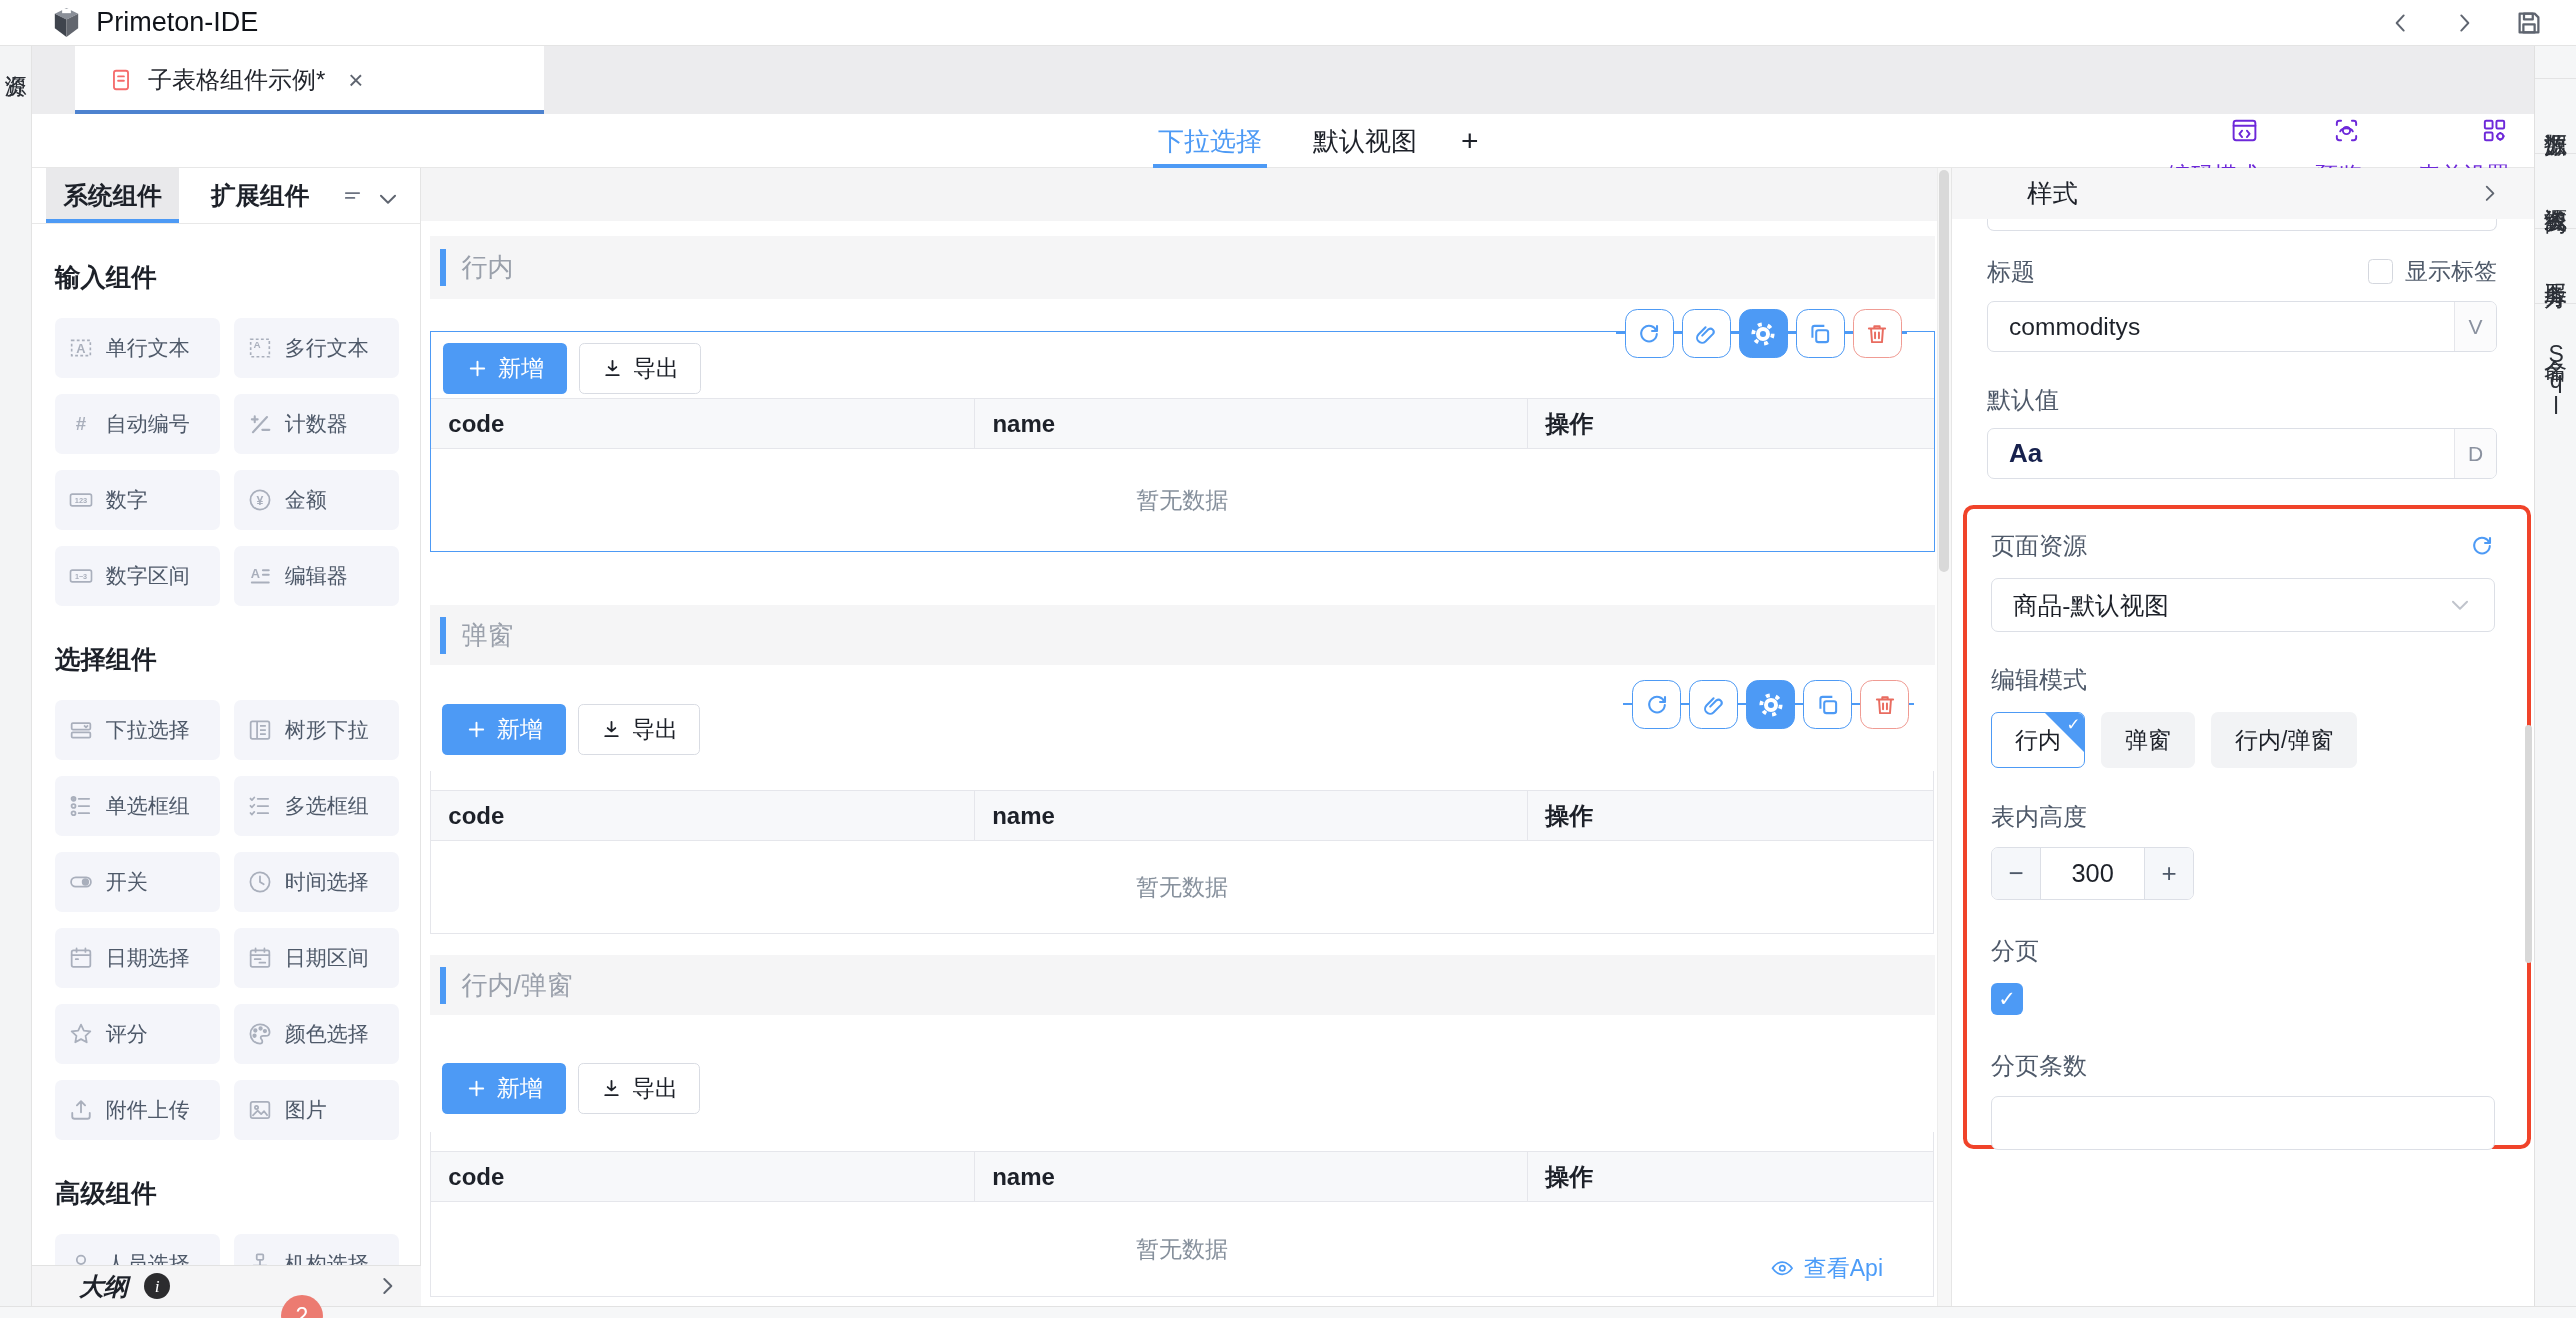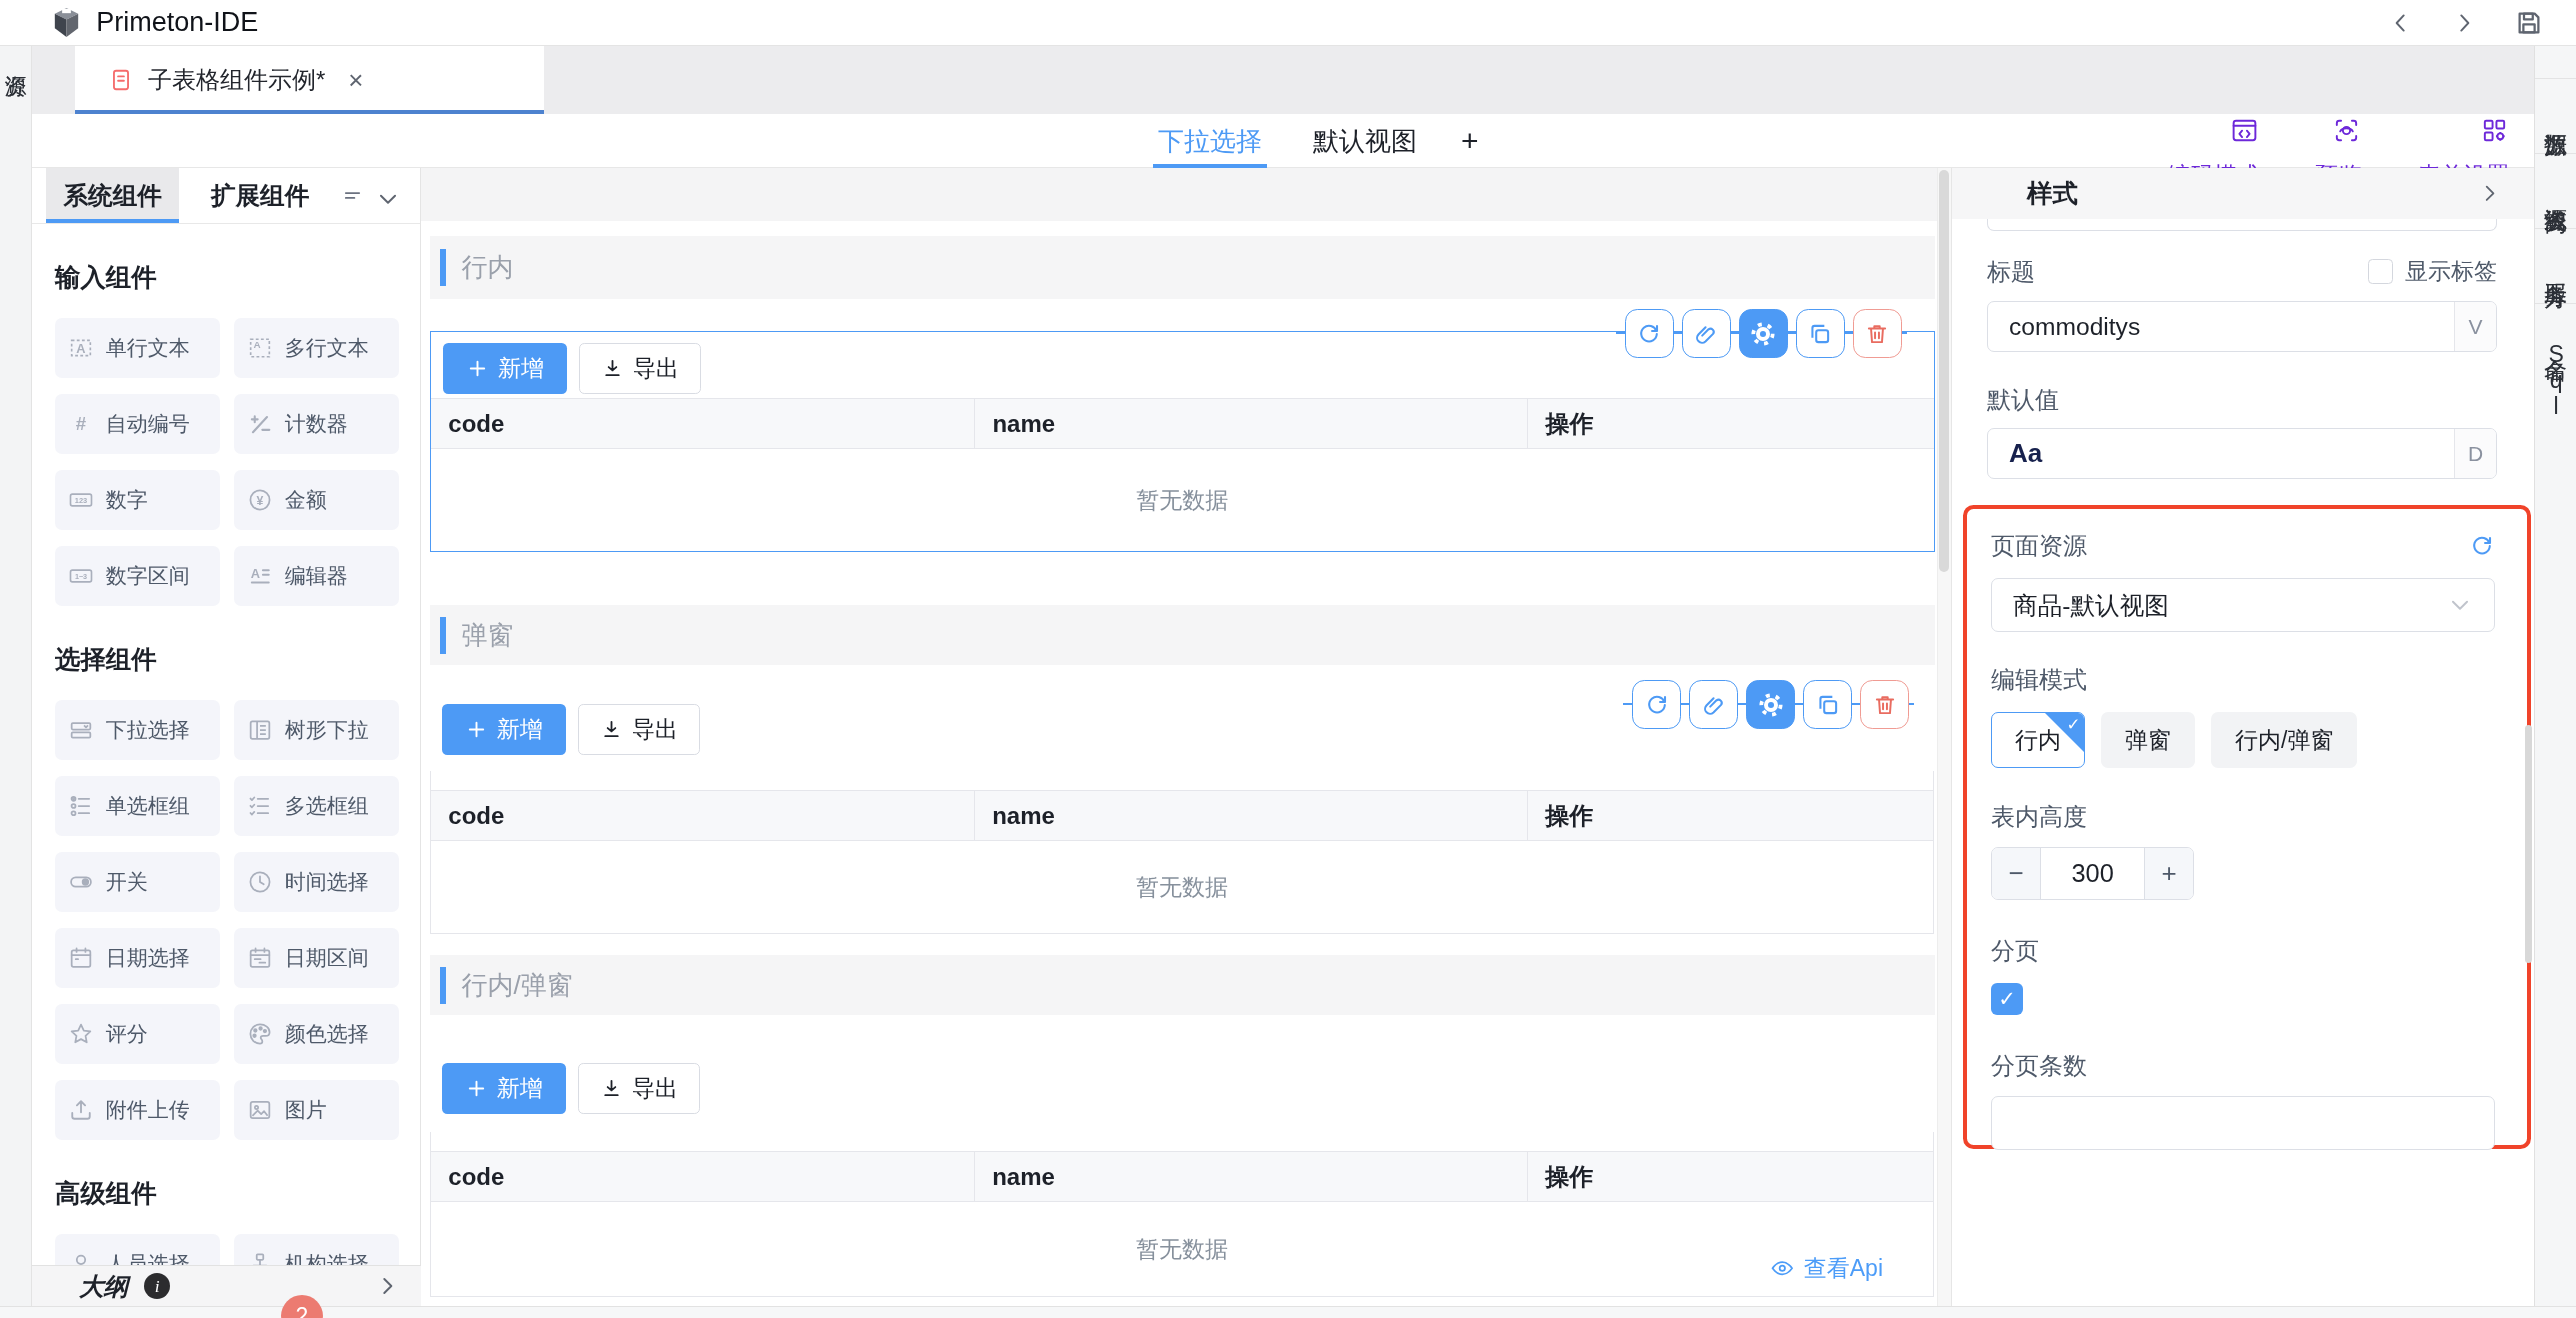--- a/index.html
+++ b/index.html
@@ -161,21 +161,21 @@
   #stepper .seg.plus{border-left:0.9px solid #dcdfe6;}
   #stepper .num{flex:1;display:flex;align-items:center;justify-content:center;font-size:25.4px;color:#1d2129;}
   #pg-label{margin-top:35px;}
   #pg-check{margin-top:16px;width:32px;height:32px;border-radius:6.1px;background:#4d9af5;color:#fff;
     display:flex;align-items:center;justify-content:center;font-size:21px;cursor:pointer;}
   #ps-label{margin-top:35px;}
   #ps-input{margin-top:14px;height:54px;border:0.9px solid #dcdfe6;border-radius:7px;background:#fff;width:100%;
     font-size:24.6px;padding:0 17.5px;outline:none;}
   .fold-row{position:absolute;left:0;right:0;height:51px;background:#f6f6f7;display:flex;align-items:center;
     padding:0 32px 0 75px;cursor:pointer;}
-  .fold-row .fl{font-size:25.4px;font-weight:700;color:#1d2129;}
+  .fold-row .fl{font-size:25.4px;font-weight:400;color:#1d2129;}
   .fold-row .chev{margin-left:auto;color:#5f6570;}
   #insp-thumb{position:absolute;right:1.8px;top:557px;width:7px;height:238px;background:#d8d8d8;border-radius:3.5px;}
 
   
   #right-rail{position:absolute;left:2534px;top:46px;width:42px;height:1260px;background:#f5f6f7;
     border-left:0.9px solid #e0e0e0;}
   #right-rail .rail-list{margin-top:32px;}
   .rail-item{border-top:0.9px solid #e3e3e4;padding:37px 0;display:flex;justify-content:center;cursor:pointer;}
   .rail-item .vtxt{font-size:23px;color:#2b2f36;}
 

